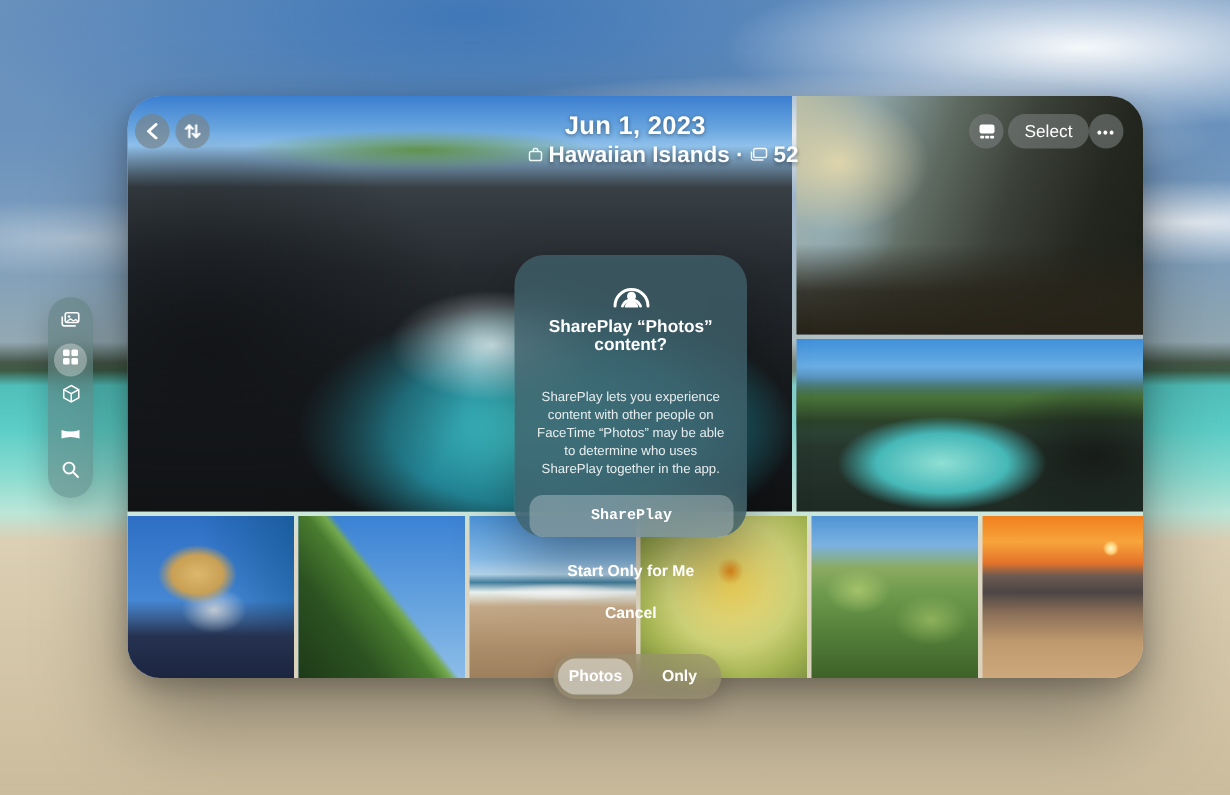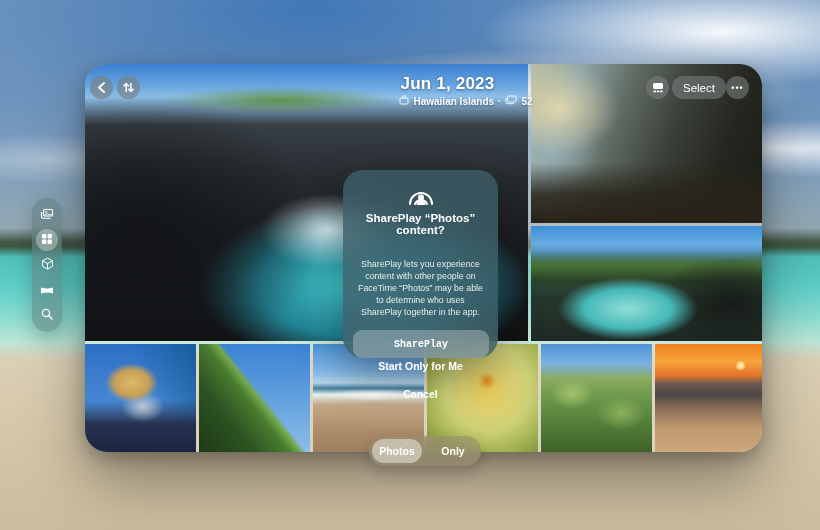--- a/index.html
+++ b/index.html
@@ -101,25 +101,25 @@
   .btn-more { left:641px; top:12px; letter-spacing:1px; font-size:9px; font-weight:bold; }
   .btn-select {
     position:absolute; left:587px; top:12px; height:23px; padding:0 11px;
     border-radius:12px; background: rgba(120,125,125,0.6); backdrop-filter: blur(6px);
     color:#fff; font-size:11.5px; display:flex; align-items:center; cursor:pointer; border:none;
     font-family:Liberation Sans, sans-serif;
   }
 
   .header-titles {
     position:absolute; left:0; top:10px; width:100%; text-align:center;
-    color:#fff; text-shadow:0 1px 3px rgba(0,0,0,0.45); pointer-events:none;margin-left:24px;
+    color:#fff; text-shadow:0 1px 3px rgba(0,0,0,0.45); pointer-events:none;
   }
   .header-title { font-size:17px; font-weight:bold; letter-spacing:0.2px; }
   .header-subtitle {
-    margin-top:1px; font-size:10px; font-weight:600; opacity:0.96;
+    margin-top:1px; font-size:15px; font-weight:600; opacity:0.96;
     display:flex; align-items:center; justify-content:center; gap:4px;padding-left:37px;
   }
   .header-subtitle svg { opacity:0.95; }
 
   
   .sidebar {
     position:absolute; left:32px; top:198px; width:30px; height:134px;
     border-radius:15px; background: rgba(95,125,125,0.55); backdrop-filter: blur(8px);
     display:flex; flex-direction:column; align-items:center; justify-content:space-around;
     padding:4px 0; box-shadow:0 8px 20px rgba(0,0,0,0.2);
@@ -144,21 +144,21 @@
     margin:12px auto 0; width:136px; height:28px; border-radius:9px;
     background: rgba(255,255,255,0.28); border:none; color:#fff;
     font-size:10px; font-weight:600; cursor:pointer; display:flex; align-items:center; justify-content:center;
     font-family:Liberation Mono, monospace;
   }
   .dialog-text-btn {
     margin:0 auto; border:none; background:transparent; color:#fff;
     font-size:10.5px; font-weight:600; cursor:pointer; display:block;
     font-family:"Liberation Sans", sans-serif;
   }
-  .dialog-secondary { margin-top:2px; }
+  .dialog-secondary { margin-top:17px; }
   .dialog-cancel { margin-top:16px; }
 
   
   .segmented {
     position:absolute; left:369px; top:436px; width:112px; height:30px;
     border-radius:15px; background: rgba(150,140,112,0.6); backdrop-filter: blur(8px);
     display:flex; align-items:center; padding:3px; gap:6px;
     box-shadow:0 6px 16px rgba(0,0,0,0.18);
   }
   .segment {

